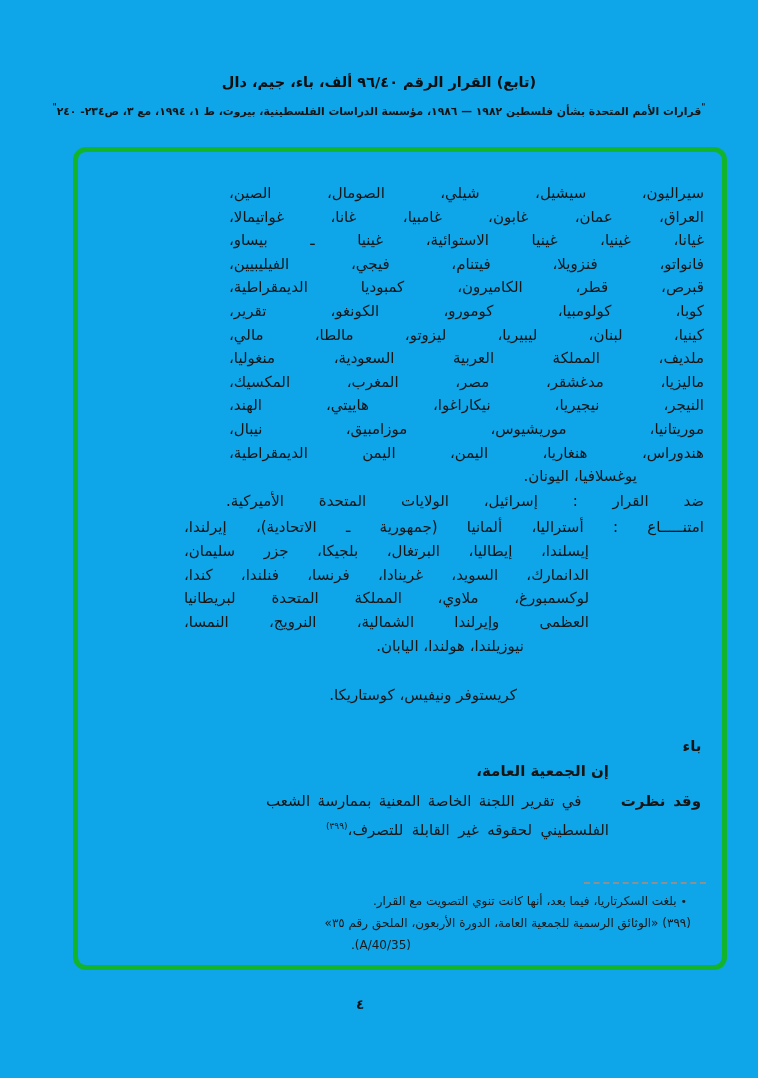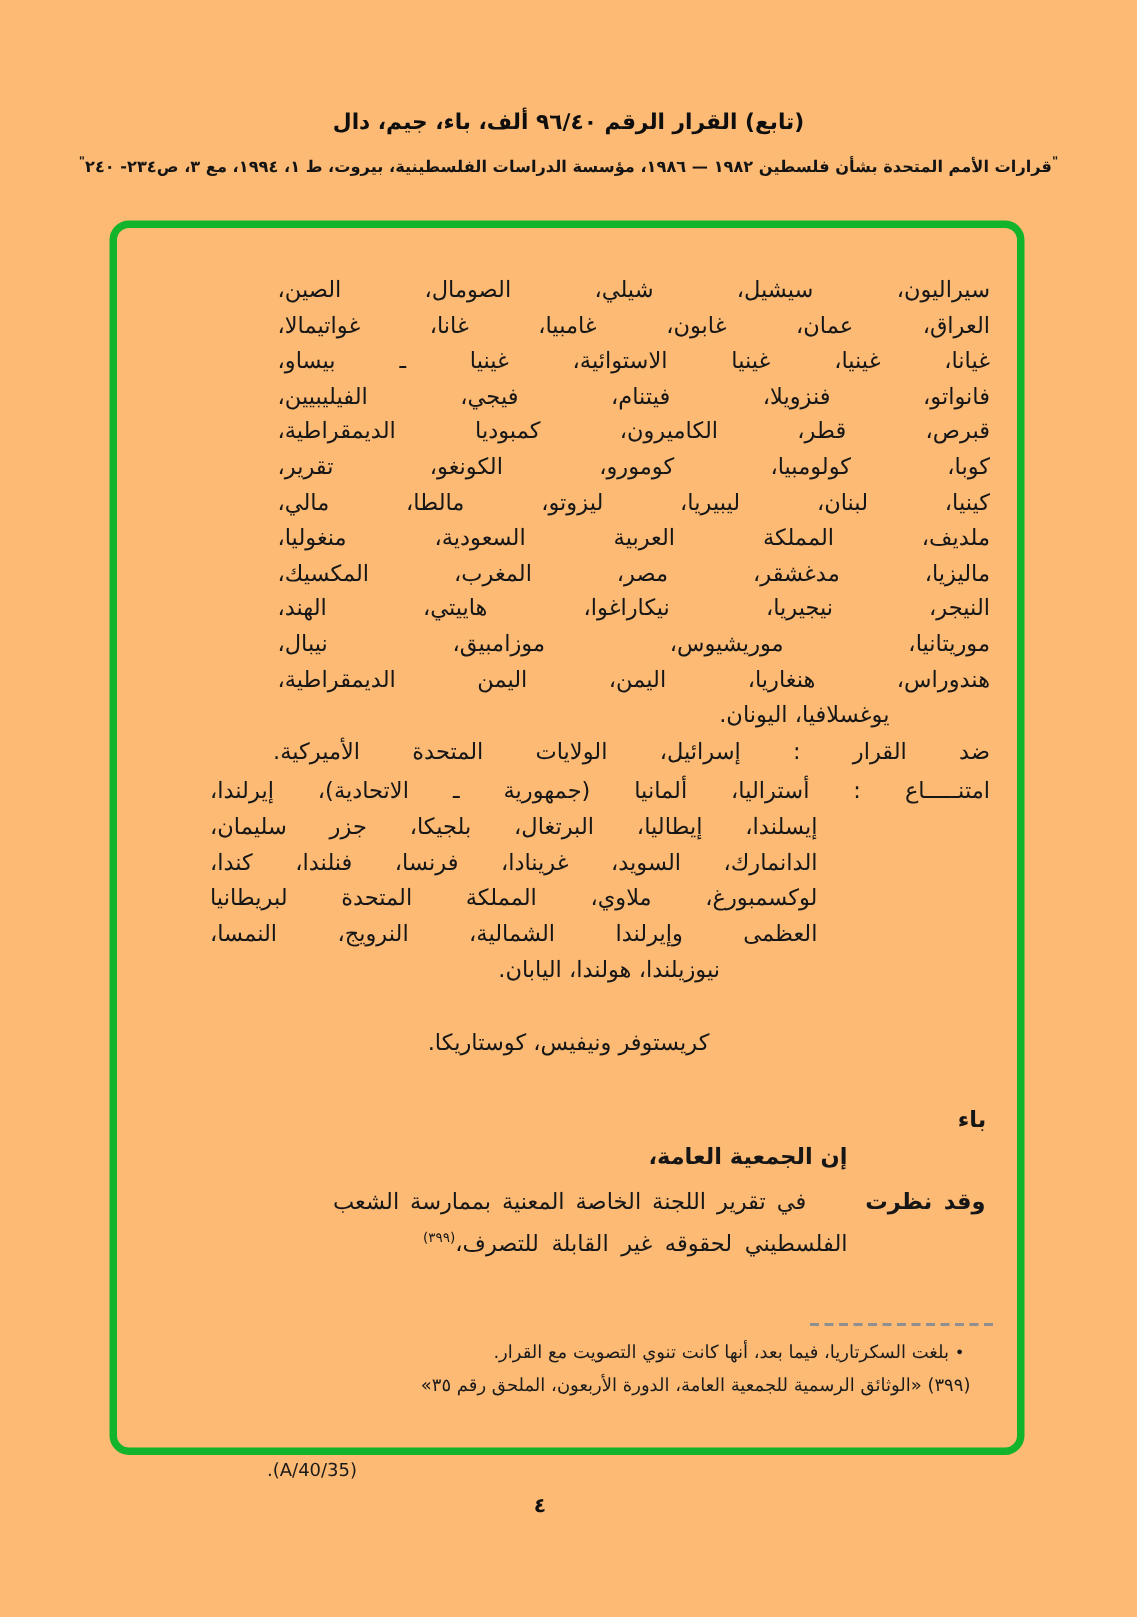--- a/index.html
+++ b/index.html
@@ -1,31 +1,31 @@
 <!DOCTYPE html>
 <html lang="ar" dir="rtl"><head>
 <meta charset="utf-8">
 <style>
   html,body{margin:0;padding:0;background:#ffffff;}
   .page{
-    position:relative;width:758px;height:1078px;background:#fdba74;overflow:hidden;
+    position:relative;width:758px;height:1078px;background:#0ea5e9;overflow:hidden;
     font-family:"DejaVu Sans",sans-serif;direction:rtl;color:#161616;
   }
   .header-title{
     position:absolute;top:74px;left:0;right:0;text-align:center;
     font-size:14.5px;font-weight:bold;white-space:nowrap;color:#0e0e0e;
   }
   .header-subtitle{
     position:absolute;top:103px;left:0;right:0;text-align:center;
     font-size:10.8px;font-weight:bold;white-space:nowrap;color:#141414;
   }
   .sub-mark{font-size:8px;vertical-align:super;font-weight:bold;}
   .green-frame{
     position:absolute;left:73px;top:147px;width:600px;height:813px;
-    border:5px solid #12b42c;border-radius:13px;background:transparent;
+    border:5px solid #12b42c;border-radius:13px;background:transparent;padding-left:44px;
   }
   .blk{position:absolute;font-size:15px;line-height:23.6px;}
   .jline{text-align:justify;text-align-last:justify;-moz-text-align-last:justify;}
   .rline{text-align:right;}
   .in-favour{top:30px;right:18px;width:475px;}
   .against{top:338px;right:18px;width:478px;}
   .abstain-first{top:364px;right:18px;width:520px;}
   .abstain-cont{top:387.8px;right:133px;width:405px;line-height:23.8px;}
   .abstain-last{top:483px;right:198px;width:282px;}
   .absent-first{top:508px;right:18px;width:530px;}
@@ -33,21 +33,21 @@
   .section-heading{top:583px;right:0;left:214px;width:60px;text-align:center;font-weight:bold;}
   .para-opening{top:608px;right:113px;width:300px;font-weight:bold;text-align:right;}
   .para-considered-1{top:638px;right:21px;width:435px;}
   .para-considered-2{top:663px;right:113px;width:283px;}
   .bold{font-weight:bold;margin-left:32px;}
   .fn-ref{font-size:9px;vertical-align:super;}
   .fn-rule{position:absolute;top:730px;right:16px;width:122px;height:0;border-top:2px dashed #8f8f8f;}
   .footnote{position:absolute;font-size:12px;line-height:18px;color:#1a1a1a;}
   .fn1{top:740px;right:35px;width:463px;text-align:right;}
   .fn2{top:762px;right:31px;width:505px;text-align:right;}
-  .fn3{top:784px;right:300px;width:200px;text-align:left;margin-top:35px;}
+  .fn3{top:784px;right:311px;width:200px;text-align:right;}
   .fn-bullet{font-size:11px;}
   .page-number{
     position:absolute;top:996px;left:346px;width:28px;text-align:center;
     font-size:13.5px;font-weight:bold;color:#111;
   }
   .last-line-indent{margin-left:0;margin-right:67px;}
 </style>
 </head>
 <body>
 

